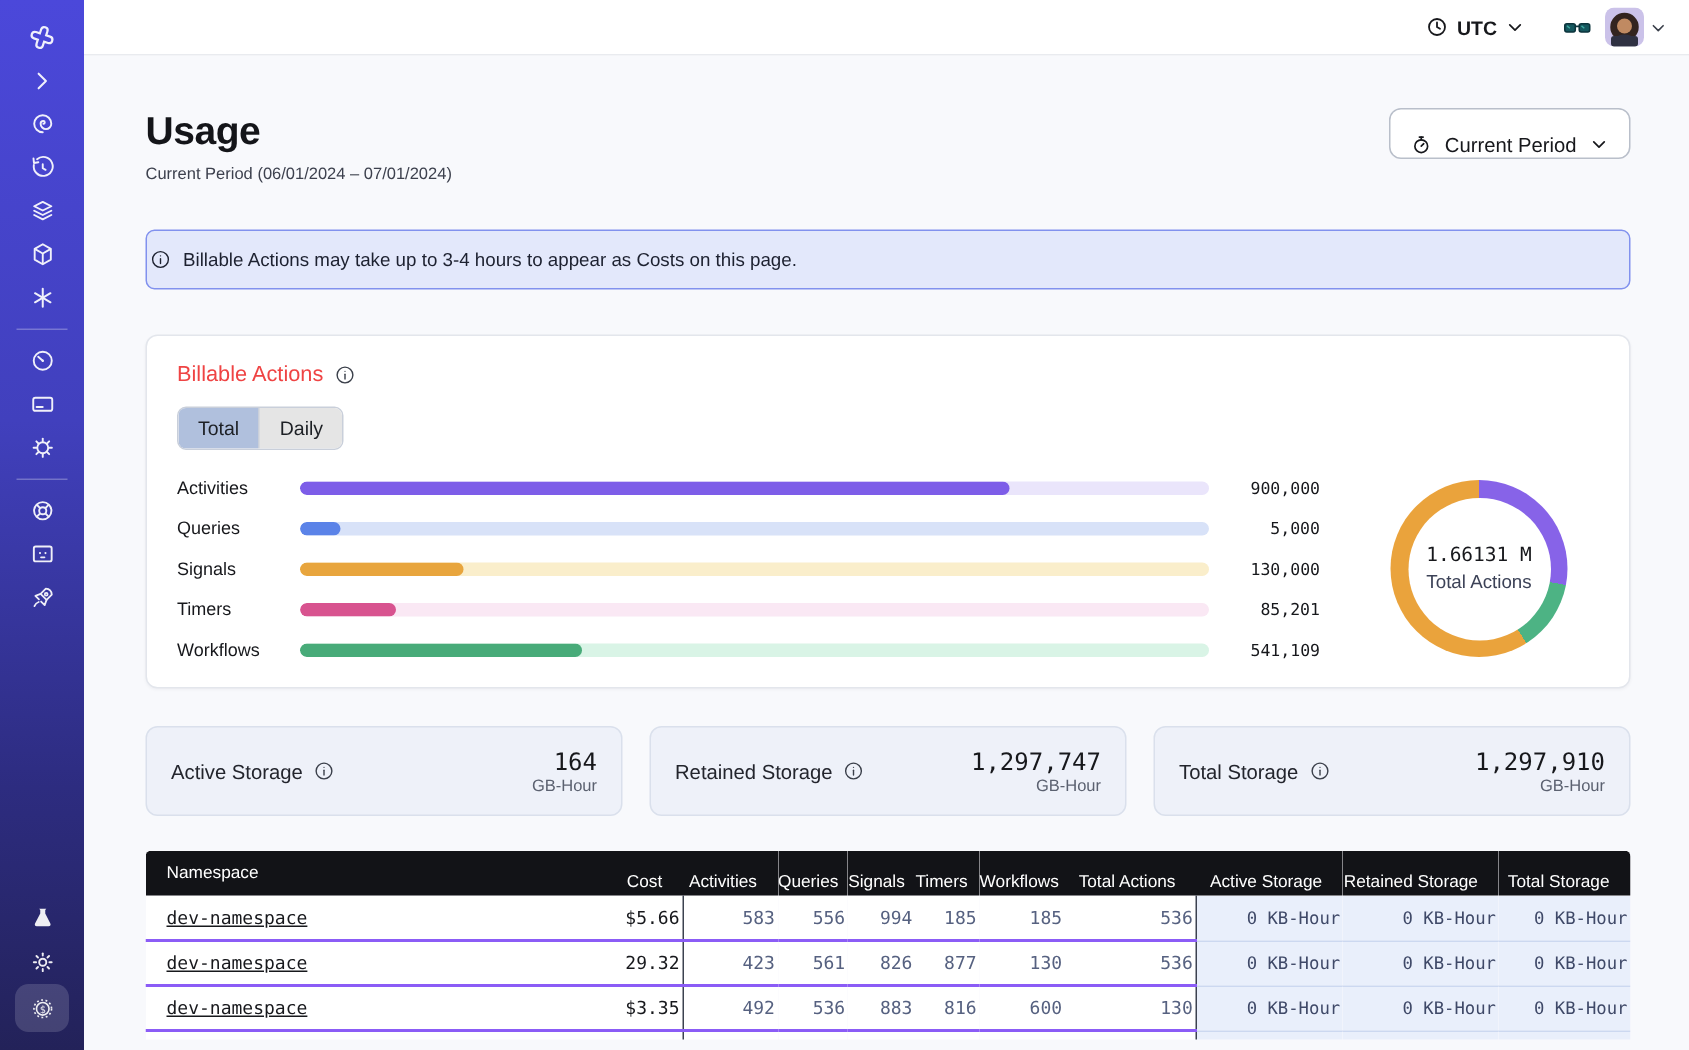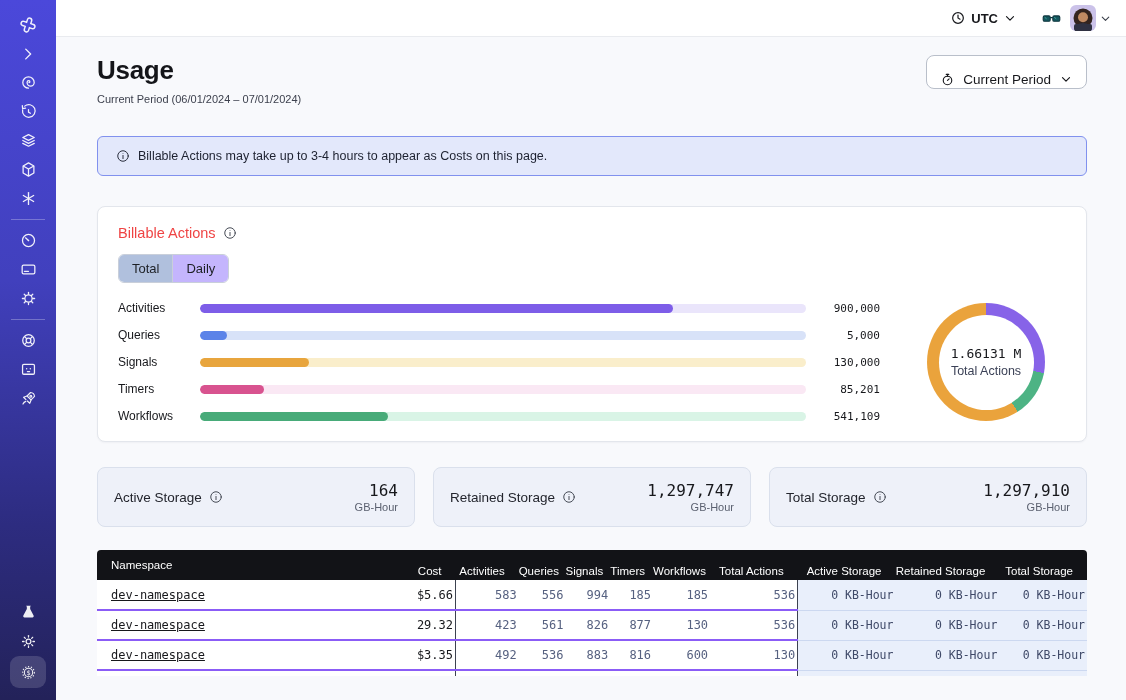--- a/index.html
+++ b/index.html
@@ -18,33 +18,33 @@
   .main { flex:1; display:flex; flex-direction:column; background:#f8f9fc; }
   .topbar { height:37px; background:#fff; border-bottom:1px solid #e9ebef; display:flex; align-items:center; justify-content:flex-end; padding-right:14px; gap:8px; }
   .tz { display:flex; align-items:center; gap:5px; font-size:13px; font-weight:600; color:#17181c; cursor:pointer; padding:4px 6px; }
   .tb-glasses { cursor:pointer; margin-left:10px; display:flex; }
   .avatar-wrap { display:flex; align-items:center; gap:3px; cursor:pointer; }
   .avatar { width:26px; height:26px; border-radius:6px; overflow:hidden; display:block; }
 
   .content { flex:1; padding:0 39px 0 41px; }
 
   
-  .page-head { display:flex; justify-content:space-between; align-items:flex-start; margin-top:18px; }
+  .page-head { display:flex; justify-content:space-between; align-items:flex-start; margin-top:35px; }
   h1 { font-size:26px; font-weight:600; letter-spacing:-.3px; color:#141519; }
   .subtitle { font-size:11px; color:#3d414e; margin-top:7px; }
   .period-btn { display:flex; gap:8px; background:#fff; border:1px solid #b9bfca; border-radius:8px; height:34px; padding:16px 13px; font-size:13.5px; font-weight:500; color:#17181c; cursor:pointer; }
 
   
-  .banner { margin-top:31px; background:#e3e8fb; border:1px solid #8191ee; border-radius:6px; padding:12px 18px; display:flex; align-items:center; gap:8px; font-size:12.5px; color:#1d2130; }
+  .banner { margin-top:31px; background:#e3e8fb; border:1px solid #8191ee; border-radius:6px; padding:12px 2px; display:flex; align-items:center; gap:8px; font-size:12.5px; color:#1d2130; }
 
   
   .card { margin-top:30px; background:#fff; border:1px solid #e3e6ec; border-radius:8px; box-shadow:0 1px 2px rgba(16,24,40,.04); padding:18px 20px 20px; }
   .card-title { display:flex; align-items:center; gap:7px; font-size:14.5px; font-weight:500; color:#ef4444; }
   .tabs { display:inline-flex; margin-top:13px; border:1px solid #c9cfda; border-radius:6px; overflow:hidden; background:#fff; }
-  .tab { padding:6px 13px; font-size:13px; font-weight:500; color:#1d2025; cursor:pointer; background:#c4b5fd; }
+  .tab { padding:6px 13px; font-size:13px; font-weight:500; color:#1d2025; cursor:pointer; background:#e5e5e5; }
   .tab.selected { background:#b0c0dd; }
   .tab + .tab { border-left:1px solid #c9cfda; }
 
   .chart-area { display:flex; align-items:center; margin-top:20px; gap:26px; }
   .bars { flex:1; display:flex; flex-direction:column; gap:17px; }
   .bar-row { display:flex; align-items:center; height:10px; }
   .bar-label { width:82px; font-size:12px; color:#17181c; flex:0 0 82px; }
   .bar-track { flex:1; height:9px; border-radius:5px; overflow:hidden; position:relative; }
   .bar-fill { height:100%; border-radius:5px; }
   .bar-value { flex:0 0 74px; text-align:right; font-family:"DejaVu Sans Mono", monospace; font-size:11px; color:#17181c; }

